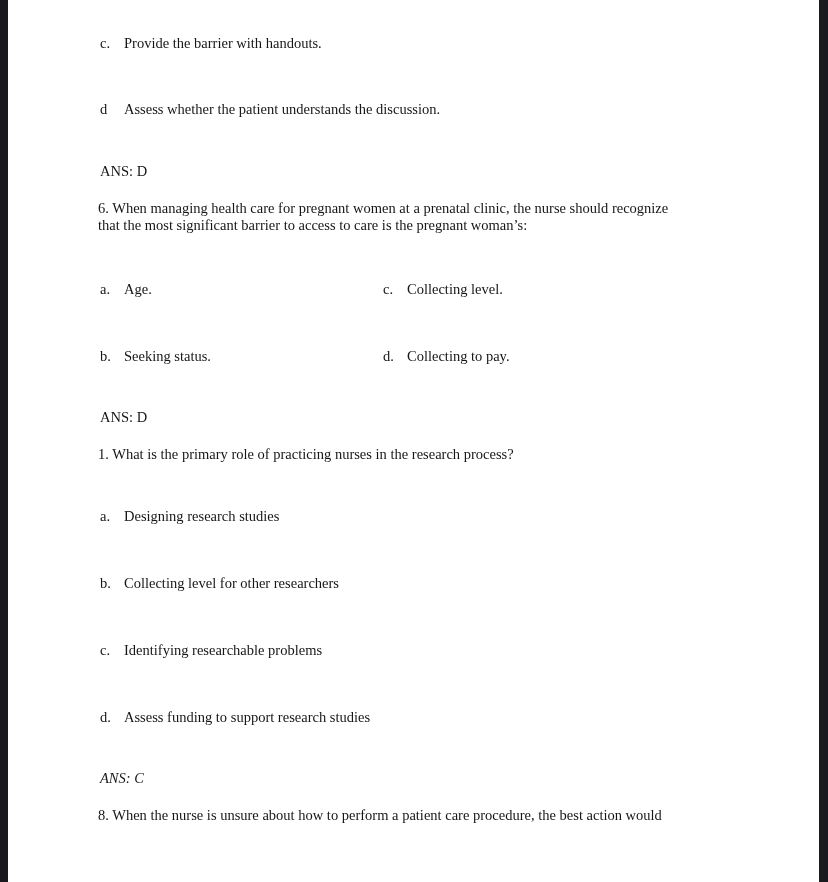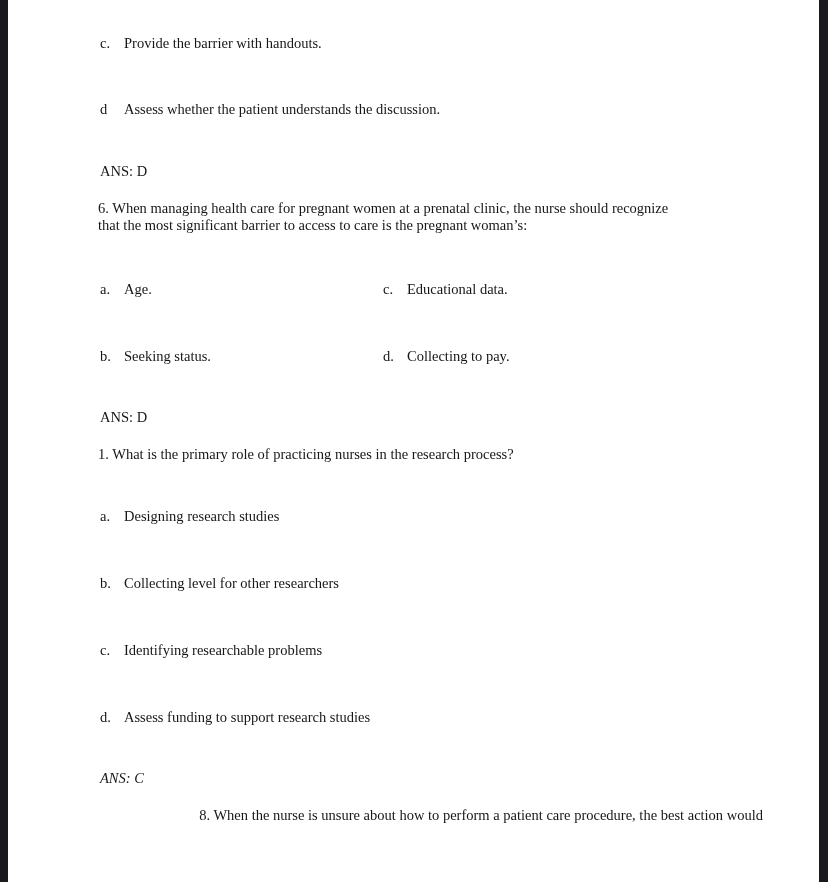--- a/index.html
+++ b/index.html
@@ -38,21 +38,21 @@
   .pos-q6       { top: 200px; left: 98px;  width: 585px; }
   .pos-q6-row1  { top: 281px; left: 100px; width: 700px; }
   .pos-q6-row2  { top: 348px; left: 100px; width: 700px; }
   .pos-ans-q6   { top: 409px; left: 100px; }
   .pos-q7       { top: 446px; left: 98px;  width: 640px; }
   .pos-q7-a     { top: 508px; left: 100px; width: 640px; }
   .pos-q7-b     { top: 575px; left: 100px; width: 640px; }
   .pos-q7-c     { top: 642px; left: 100px; width: 640px; }
   .pos-q7-d     { top: 709px; left: 100px; width: 640px; }
   .pos-ans-q7   { top: 770px; left: 100px; font-style: italic; }
-  .pos-q8       { top: 807px; left: 98px;  width: 665px; text-align: right; }
+  .pos-q8       { top: 807px; left: 98px;  width: 665px; }
 
   
   .two-col { display: flex; }
   .two-col .col1 { width: 283px; flex: 0 0 283px; }
   .two-col .col2 { flex: 1 1 auto; }
 </style>
 </head>
 <body>
 
 <div class="canvas">
@@ -74,21 +74,21 @@
 
   <div class="block pos-q6 wrap">6. When managing health care for pregnant women at a prenatal clinic, the nurse should recognize that the most significant barrier to access to care is the pregnant woman’s:</div>
 
   <div class="block pos-q6-row1 two-col">
     <div class="col1 opt">
       <span class="letter">a.</span>
       <span class="text">Age.</span>
     </div>
     <div class="col2 opt">
       <span class="letter">c.</span>
-      <span class="text">Educational data.</span>
+      <span class="text">Collecting level.</span>
     </div>
   </div>
 
   <div class="block pos-q6-row2 two-col">
     <div class="col1 opt">
       <span class="letter">b.</span>
       <span class="text">Seeking status.</span>
     </div>
     <div class="col2 opt">
       <span class="letter">d.</span>

